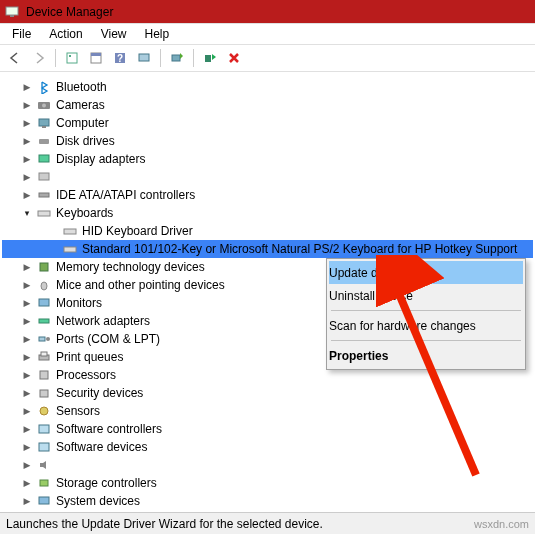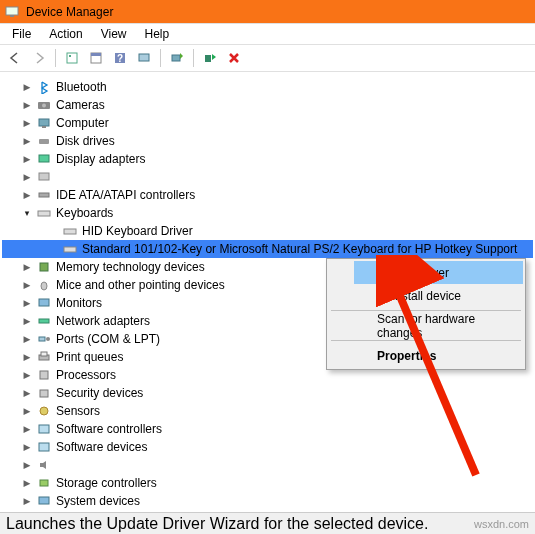--- a/index.html
+++ b/index.html
@@ -8,21 +8,21 @@
     font-size: 12px;
     background: #fff;
     width: 535px;
     height: 534px;
     overflow: hidden;
     position: relative;
     color: #000;
   }
   .title-bar {
     height: 24px;
-    background: #f97316;
+    background: #b91c1c;
     display: flex;
     align-items: center;
     padding: 0 4px;
     border-bottom: 1px solid #e0e0e0;
   }
   .title-icon {
     width: 16px; height: 16px;
     display: inline-flex; align-items:center; justify-content:center;
     margin-right: 6px;
   }
@@ -96,37 +96,36 @@
     background: #f0f0f0;
     border: 1px solid #a0a0a0;
     box-shadow: 3px 3px 5px rgba(0,0,0,.25);
     padding: 2px;
     z-index: 50;
   }
   .ctx-item {
     height: 23px;
     display: flex;
     align-items: center;
-    padding: 0 23px;
+    padding: 0 0;
     font-size: 12px;
-    margin-left: 25px;
   }
   .ctx-item.hovered { background: #91c9f7; }
   .ctx-sep { height:1px; background:#c0c0c0; margin:3px 2px; }
   .ctx-item.bold { font-weight: bold; text-align: right; }
   .status-bar {
     position: absolute;
     left: 0; right: 0; bottom: 0;
     height: 22px;
     background: #f0f0f0;
     border-top: 1px solid #ccc;
     display: flex;
     align-items: center;
     padding: 0 6px;
-    font-size: 16px;
+    font-size: 12px;
   }
   .watermark {
     position: absolute;
     right: 6px; bottom: 4px;
     font-size: 11px;
     color: #999;
     z-index: 100;
   }
   
   .arrow {

